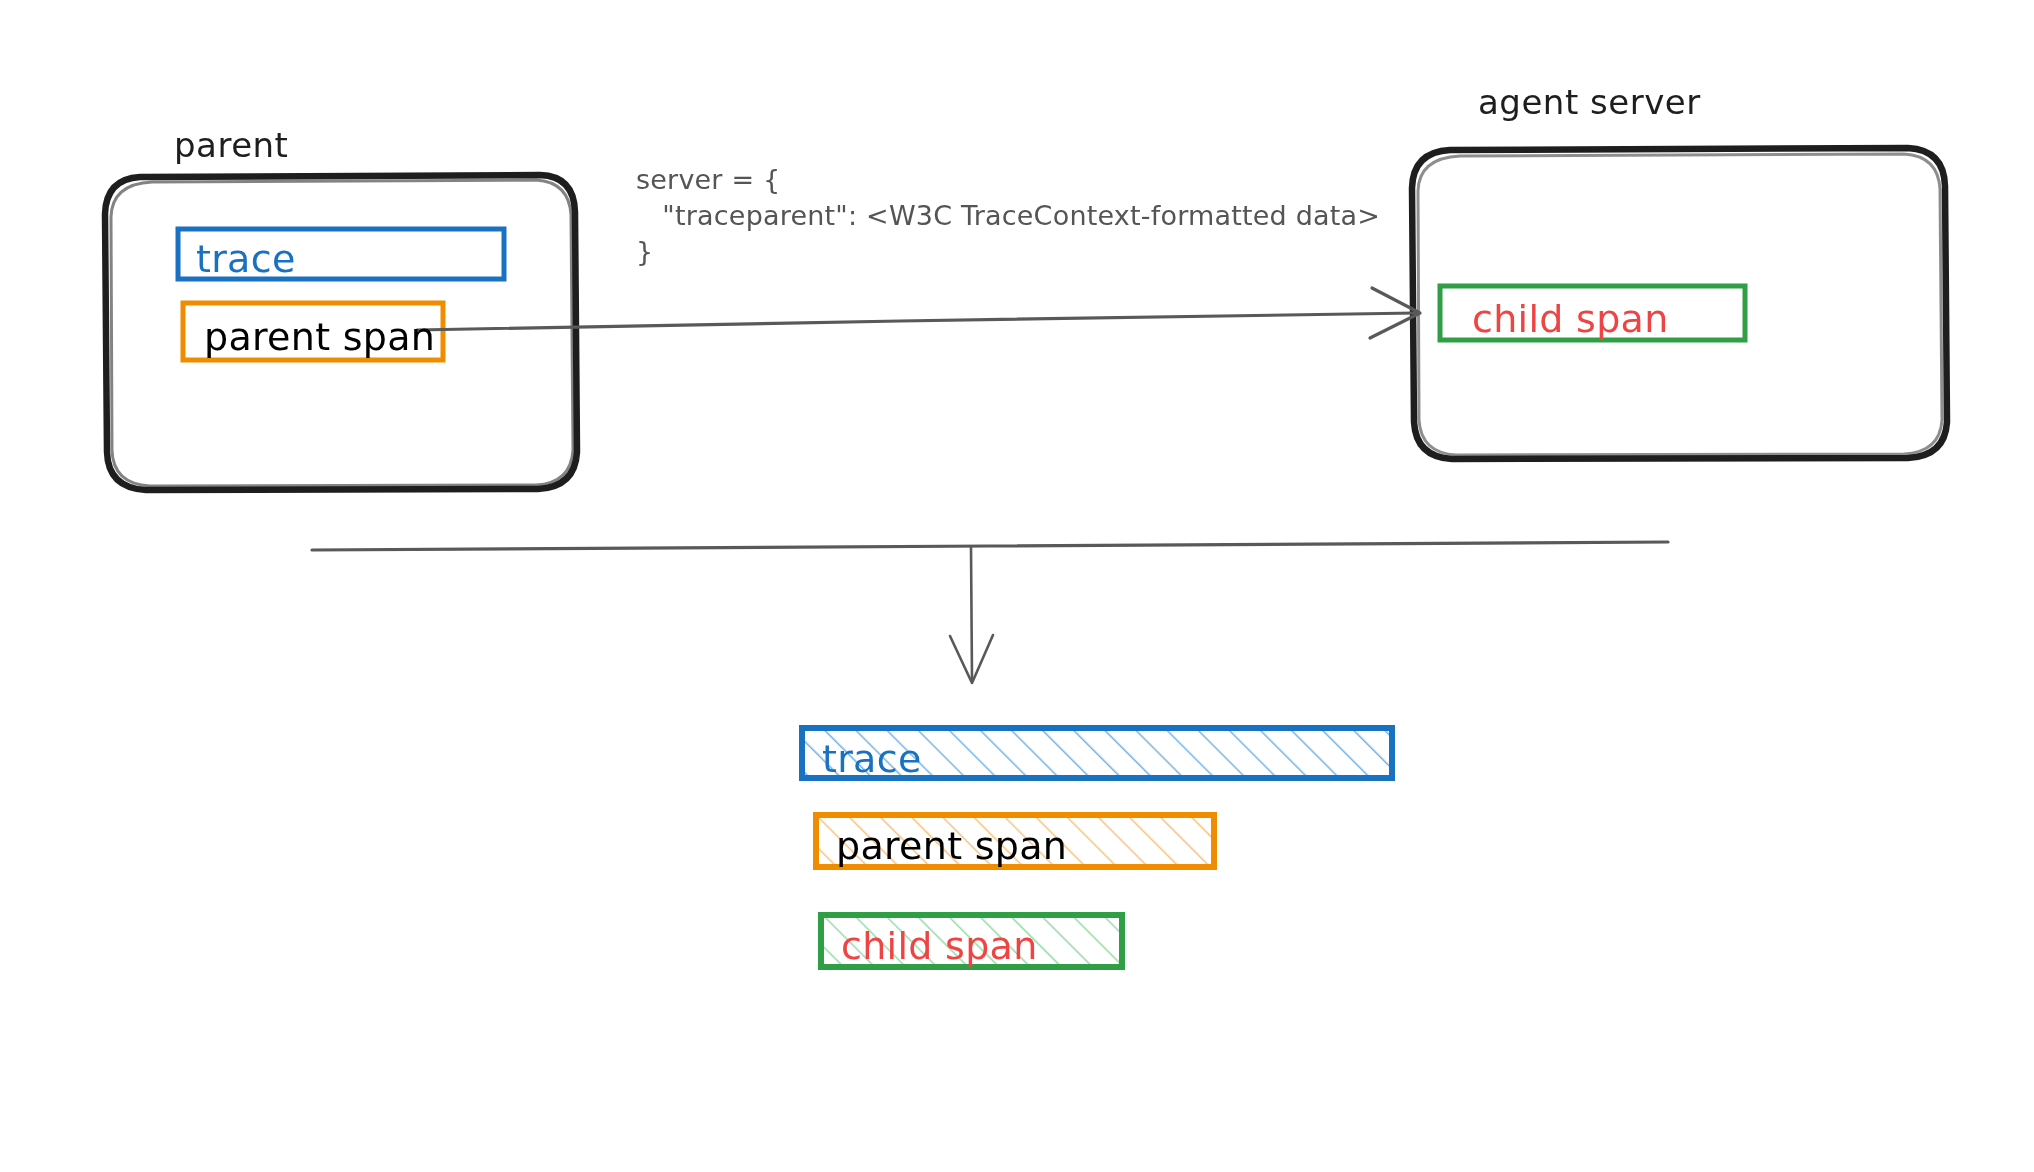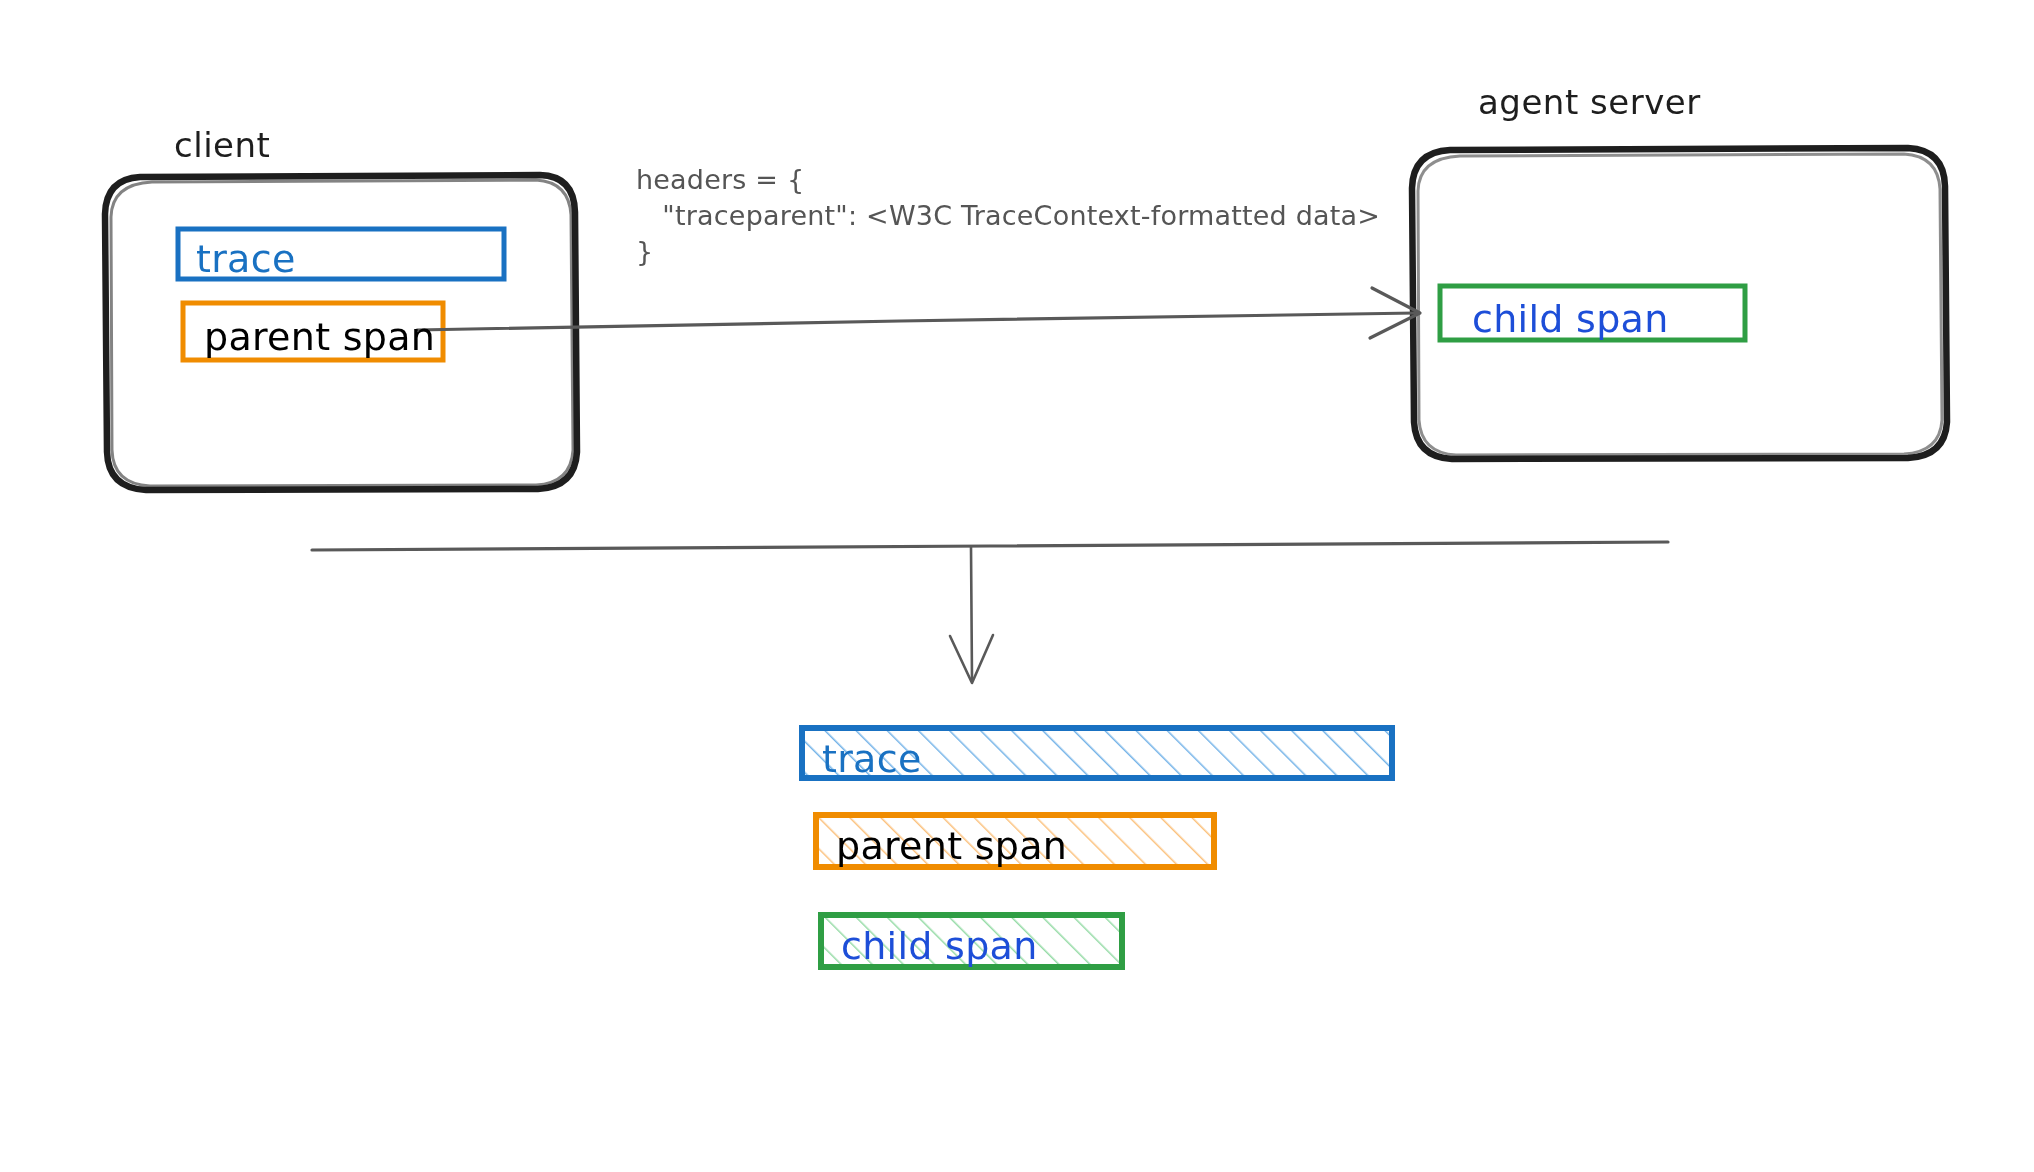--- a/index.html
+++ b/index.html
@@ -42,21 +42,21 @@
     position: absolute;
     font-family: "DejaVu Sans", sans-serif;
     font-size: 27px;
     color: #555555;
     line-height: 36px;
     white-space: pre;
     letter-spacing: 0.2px;
   }
   .blue   { color: #1971c2; }
   .orange { color: #000000; }
-  .green  { color: #1d4ed8; }
+  .green  { color: #ef4444; }
 </style>
 </head>
 <body>
 
 <div id="canvas">
 
   <svg class="layer" viewBox="0 0 2034 1172">
     <defs>
       <pattern id="hatch-blue" width="22" height="22" patternUnits="userSpaceOnUse" patternTransform="rotate(-45)">
         <line x1="0" y1="0" x2="0" y2="22" stroke="#74b3e8" stroke-width="3"></line>
@@ -111,31 +111,31 @@
 
     <g>
       <rect x="816" y="815" width="398" height="52" fill="url(#hatch-orange)" stroke="#f08c00" stroke-width="6"></rect>
     </g>
 
     <g>
       <rect x="821" y="915" width="301" height="52" fill="url(#hatch-green)" stroke="#2f9e44" stroke-width="6"></rect>
     </g>
   </svg>
 
-  <div class="lbl container-label" style="left:174px; top:128px;">client</div>
+  <div class="lbl container-label" style="left:174px; top:128px;">parent</div>
 
   <div class="lbl container-label" style="left:1478px; top:85px;">agent server</div>
 
   <div class="lbl box-label blue" style="left:196px; top:240px;">trace</div>
 
   <div class="lbl box-label orange" style="left:204px; top:318px;">parent span</div>
 
   <div class="lbl box-label green" style="left:1472px; top:300px;">child span</div>
 
-  <div class="code-block" style="left:636px; top:162px;">headers = {</div>
+  <div class="code-block" style="left:636px; top:162px;">server = {</div>
   <div class="code-block" style="left:636px; top:198px;">   "traceparent": &lt;W3C TraceContext-formatted data&gt;</div>
   <div class="code-block" style="left:636px; top:234px;">}</div>
 
   <div class="lbl box-label blue" style="left:822px; top:740px;">trace</div>
 
   <div class="lbl box-label orange" style="left:836px; top:827px;">parent span</div>
 
   <div class="lbl box-label green" style="left:841px; top:927px;">child span</div>
 
 </div>

